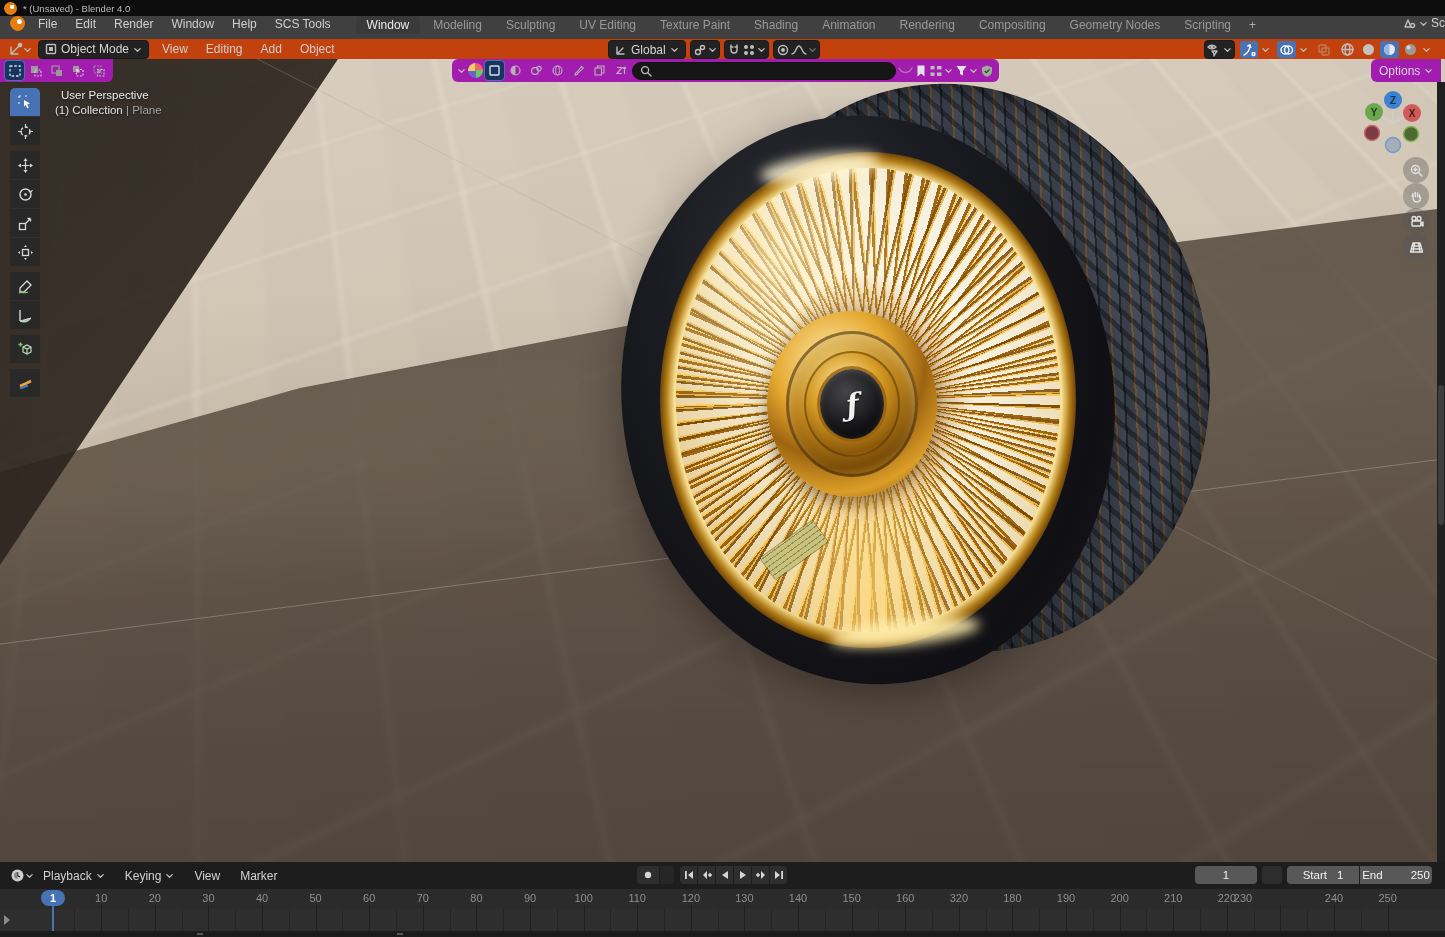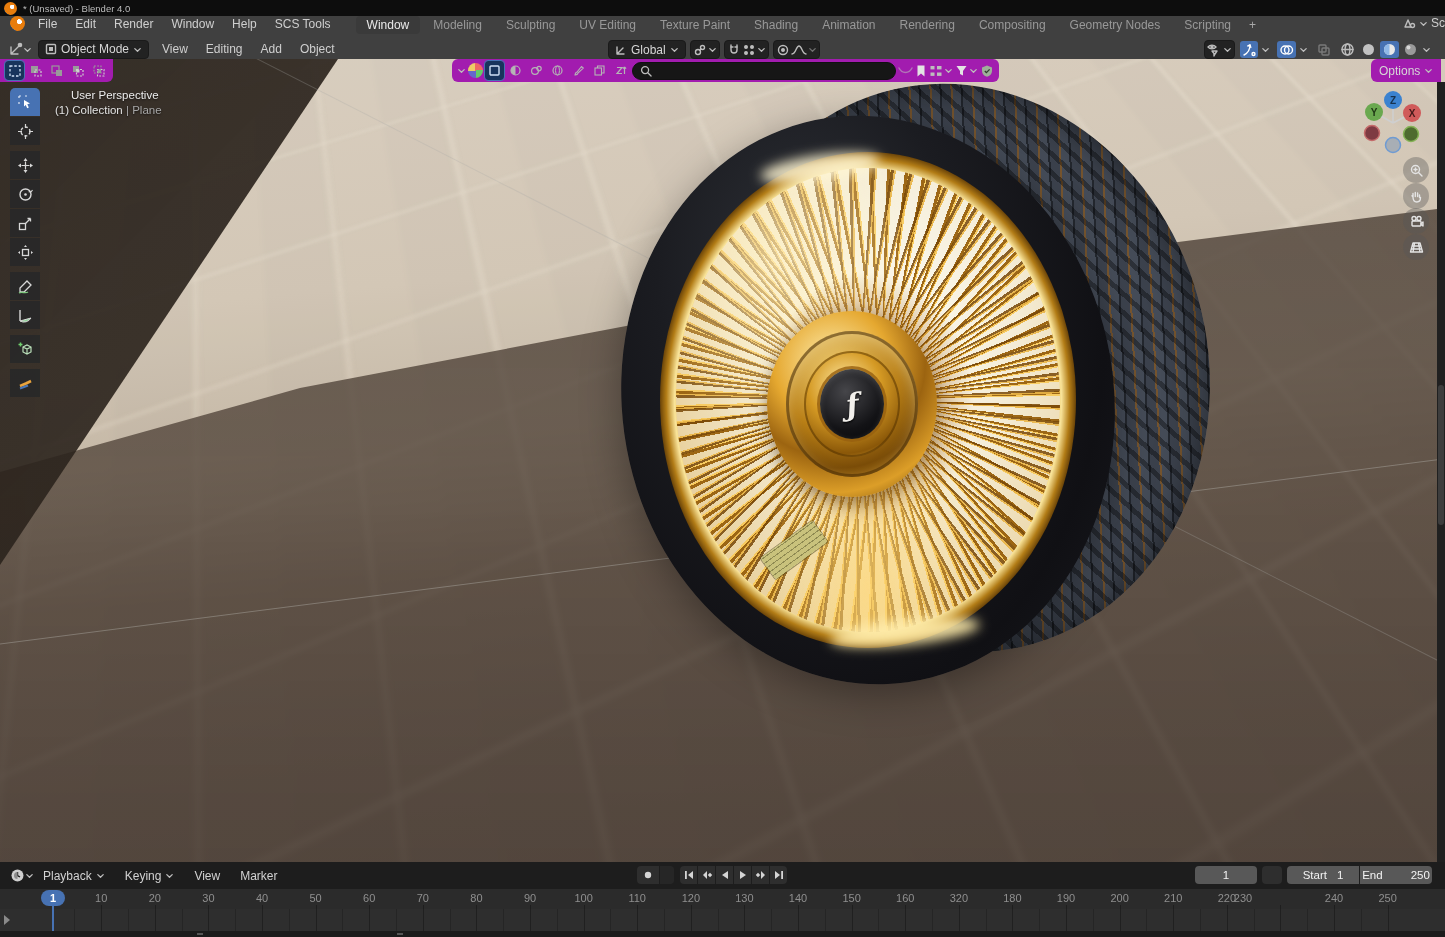--- a/index.html
+++ b/index.html
@@ -13,21 +13,21 @@
   #titlebar{left:0;top:0;width:100%;height:16px;background:#0d0d0d;display:flex;align-items:center;gap:6px;padding-left:4px;box-sizing:border-box;font-size:9.5px;color:#bdbdbd;}
   #menubar{left:0;top:16px;width:100%;height:23px;background:#404040;display:flex;align-items:flex-start;padding-left:6px;box-sizing:border-box;}
   .blender-logo{width:13px;height:13px;border-radius:50%;background:radial-gradient(circle at 62% 38%,#fff 0 18%,#e87d0d 20% 72%,#265787 74% 100%);flex:0 0 auto;}
   .menu-item{padding:1px 9px;font-size:12px;color:#cfcfcf;border-radius:3px;cursor:default;}
   #workspace-tabs{display:flex;margin-left:16px;gap:2px;}
   .tab{padding:2px 11px;font-size:12px;color:#989898;border-radius:4px;}
   .tab.active{background:#3a3a3a;color:#e9e9e9;}
   .tab.add{color:#a9a9a9;padding:2px 7px;}
   #scene-select{margin-left:auto;display:flex;align-items:center;gap:3px;padding-right:0;font-size:12px;color:#cfcfcf;}
 
-  #vp-header{left:0;top:39px;width:100%;height:20px;background:#404040;}
+  #vp-header{left:0;top:39px;width:100%;height:20px;background:#c2410c;}
   .pill{display:flex;align-items:center;gap:4px;background:#222;border:1px solid #1a1a1a;border-radius:4px;padding:1px 6px;font-size:12px;color:#d6d6d6;height:15px;}
   .hdr-menu{font-size:12px;color:#cfcfcf;padding:0 9px;}
   .ic{stroke:#bdbdbd;fill:none;stroke-width:1.4;stroke-linecap:round;stroke-linejoin:round;}
   .icbtn{display:flex;align-items:center;justify-content:center;height:17px;border-radius:3px;padding:0 2px;}
   .icbtn.on{background:#4772b3;}
   .icbtn.dim svg{opacity:.45;}
   .grp{display:flex;align-items:center;background:#222;border:1px solid #1a1a1a;border-radius:4px;height:17px;padding:0 2px;gap:1px;}
 
   
   .seg{position:absolute;top:59px;height:23px;background:#a21caf;display:flex;align-items:center;gap:2px;padding:0 5px;box-sizing:border-box;}
@@ -93,21 +93,21 @@
     box-shadow:inset 0 0 0 2px rgba(80,48,0,.5);}
   #hub-cap{left:820px;top:310px;width:64px;height:70px;display:flex;align-items:center;justify-content:center;
     background:radial-gradient(circle at 40% 32%,#46464a,#131316 62%,#050507 100%);
     box-shadow:inset 0 2px 6px rgba(255,255,255,.18), 0 0 0 3px rgba(150,95,15,.8);}
   #hub-logo{color:#f2f0ec;font-family:"DejaVu Serif","Liberation Serif",serif;font-style:italic;font-weight:bold;font-size:30px;transform:rotate(-8deg);text-shadow:0 1px 2px #000;}
   #sticker{left:762px;top:478px;width:64px;height:26px;transform:rotate(-36deg);border-radius:2px;
     background:repeating-linear-gradient(0deg,#c9c27c 0 4px,#8f8a52 4px 5px);
     box-shadow:0 0 0 1px rgba(60,55,20,.5);}
 
   
-  #vp-text1{left:71px;top:30px;font-size:11.5px;color:#ececec;text-shadow:0 1px 2px rgba(0,0,0,.65);text-align:right;}
+  #vp-text1{left:61px;top:30px;font-size:11.5px;color:#ececec;text-shadow:0 1px 2px rgba(0,0,0,.65);text-align:right;}
   #vp-text2{left:55px;top:45px;font-size:11.5px;color:#e2e2e2;text-shadow:0 1px 2px rgba(0,0,0,.65);}
   #vp-text2 .dim{color:#a6a6a6;}
   #toolbar{left:10px;top:29px;width:30px;display:flex;flex-direction:column;}
   .tool{width:30px;height:28px;background:rgba(40,40,40,.92);display:flex;align-items:center;justify-content:center;margin-bottom:1px;}
   .tool:first-child{border-radius:5px 5px 0 0;}
   .tool.active{background:#4772b3;}
   .tgap{height:5px;}
   .tool svg{width:17px;height:17px;}
   #nav-gizmo{left:1355px;top:26px;width:76px;height:76px;}
   .navbtn{position:absolute;left:1403px;width:26px;height:26px;border-radius:50%;background:rgba(88,88,88,.38);display:flex;align-items:center;justify-content:center;}

